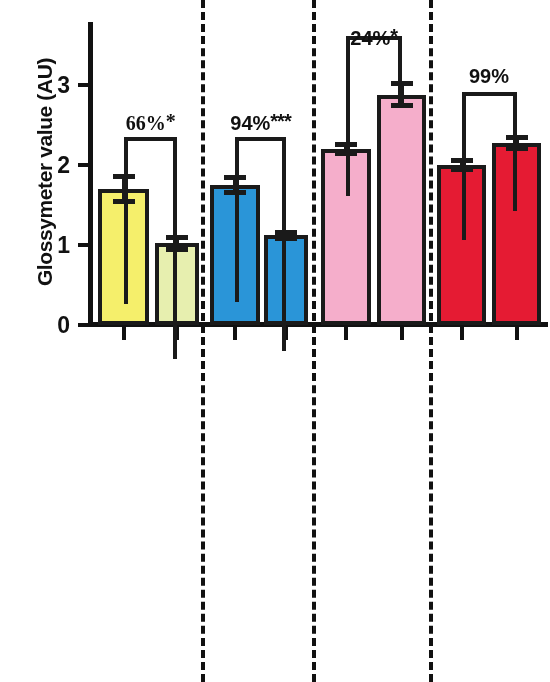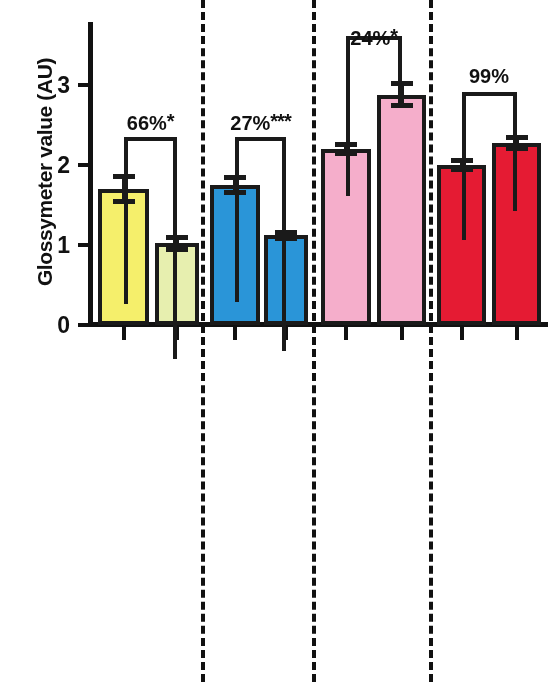--- a/index.html
+++ b/index.html
@@ -226,27 +226,27 @@
         <div class="errbar-stem" style="left: 514.5px; top: 134.6px; height: 16px;"></div>
         <div class="errbar-cap" style="left: 505.5px; top: 134.6px;"></div>
         <div class="errbar-cap" style="left: 505.5px; top: 145.6px;"></div>
       </div>
     <div id="sig-layer">
         <div class="sig-bracket" style="left: 123.5px; top: 137px; width: 53.5px;">
           <div class="sig-top" style="width: 53.5px;"></div>
           <div class="sig-leg" style="left: 0px; height: 167px;"></div>
           <div class="sig-leg" style="left: 49.5px; height: 222px;"></div>
         </div>
-        <div class="sig-label" style="left: 150.25px; top: 110px;"><span>66%</span><span class="stars">*</span></div>
+        <div class="sig-label" style="left: 150.25px; top: 110px; font-family: Liberation Serif, serif;"><span>66%</span><span class="stars">*</span></div>
         <div class="sig-bracket" style="left: 235px; top: 137px; width: 51px;">
           <div class="sig-top" style="width: 51px;"></div>
           <div class="sig-leg" style="left: 0px; height: 165px;"></div>
           <div class="sig-leg" style="left: 47px; height: 214px;"></div>
         </div>
-        <div class="sig-label" style="left: 260.5px; top: 110px;"><span>27%</span><span class="stars">***</span></div>
+        <div class="sig-label" style="left: 260.5px; top: 110px;"><span>94%</span><span class="stars">***</span></div>
         <div class="sig-bracket" style="left: 346px; top: 36px; width: 55.5px;">
           <div class="sig-top" style="width: 55.5px;"></div>
           <div class="sig-leg" style="left: 0px; height: 160px;"></div>
           <div class="sig-leg" style="left: 51.5px; height: 70px;"></div>
         </div>
         <div class="sig-label" style="left: 373.75px; top: 9px; margin-top: 16px;"><span>24%</span><span class="stars">*</span></div>
         <div class="sig-bracket" style="left: 461.5px; top: 92px; width: 55px;">
           <div class="sig-top" style="width: 55px;"></div>
           <div class="sig-leg" style="left: 0px; height: 148px;"></div>
           <div class="sig-leg" style="left: 51px; height: 119px;"></div>

